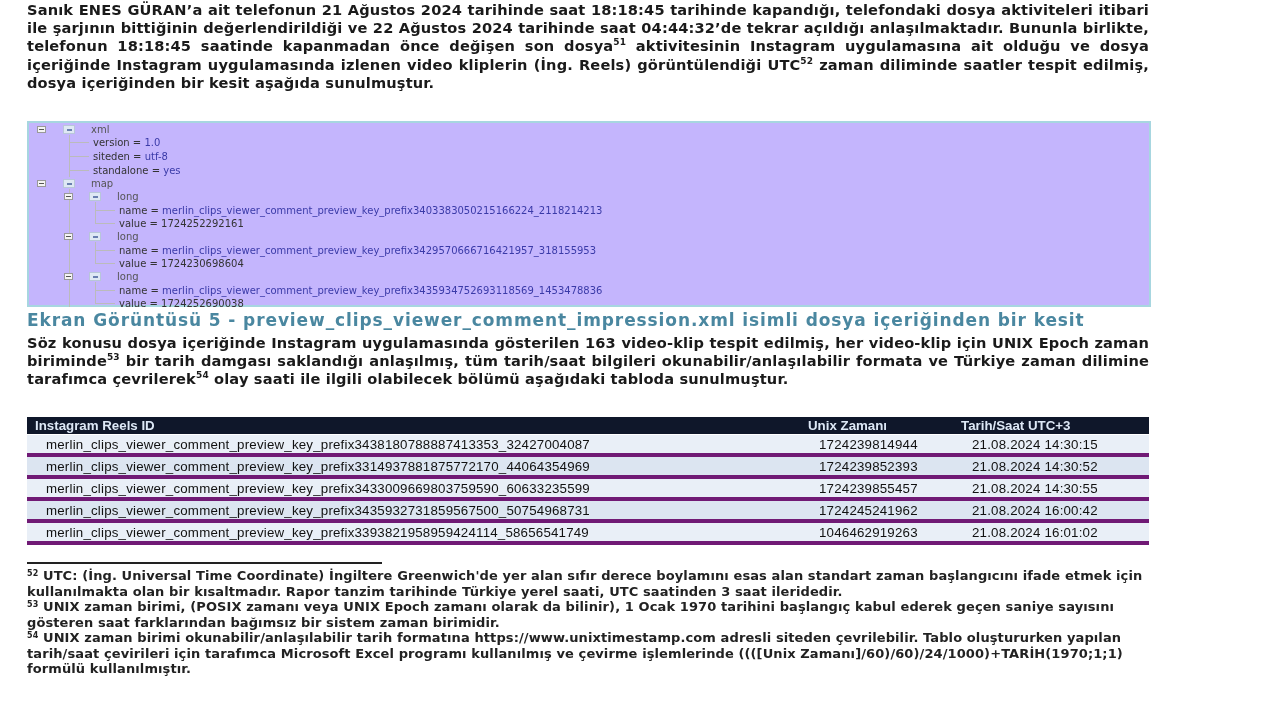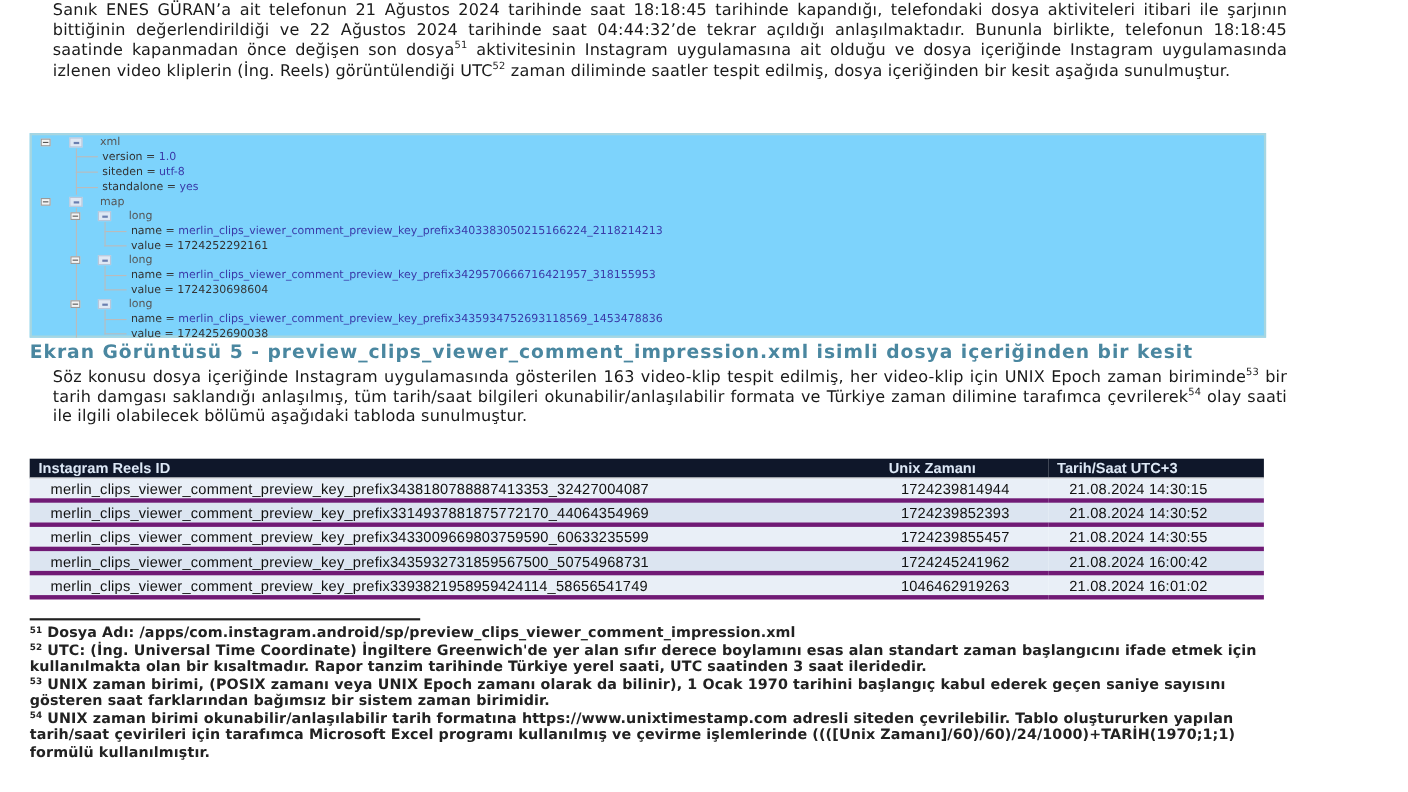--- a/index.html
+++ b/index.html
@@ -1,22 +1,22 @@
 <!DOCTYPE html>
 <html><head>
 <meta charset="utf-8">
 <style>
   html,body{margin:0;padding:0;}
   body{width:1280px;height:720px;background:#fff;overflow:hidden;position:relative;font-family:"DejaVu Sans",sans-serif;color:#1a1a1a;}
-  .para{position:absolute;left:27px;width:1122px;font-size:14.6px;line-height:18.2px;text-align:justify;text-align-last:left;font-weight:normal;letter-spacing:0.15px;margin-left:21px;}
+  .para{position:absolute;left:27px;width:1122px;font-size:14.6px;line-height:18.2px;text-align:justify;text-align-last:left;font-weight:bold;letter-spacing:0.15px;}
   .para sup{font-size:9px;line-height:0;vertical-align:6px;}
   #p1{top:1px;}
   #p2{top:334px;}
   
-  #xmlbox{position:absolute;left:27px;top:121px;width:1124px;height:186px;border:2px solid #a7d6e0;box-sizing:border-box;background:#7dd3fc;}
+  #xmlbox{position:absolute;left:27px;top:121px;width:1124px;height:186px;border:2px solid #a7d6e0;box-sizing:border-box;background:#c4b5fd;}
   .tree-row{position:absolute;height:13px;font-size:10px;line-height:13px;color:#333;font-family:"DejaVu Sans",sans-serif;white-space:nowrap;}
   .tree-row .val{color:#3a3aa8;}
   .tg{position:absolute;width:9px;height:7px;border:1px solid #999;background:#f4f4f4;box-sizing:border-box;}
   .tg::after{content:"";position:absolute;left:1px;top:2px;width:5px;height:1px;background:#555;}
   .node-ic{position:absolute;width:12px;height:9px;background:#dfe8f4;border:1px solid #b8c6da;box-sizing:border-box;}
   .node-ic::after{content:"";position:absolute;left:3px;top:3px;width:5px;height:2px;background:#6a7fb0;}
   .vline{position:absolute;width:1px;background:#bbb;}
   .hline{position:absolute;height:1px;background:#bbb;}
   .node-label{position:absolute;font-size:10px;line-height:13px;color:#555;}
   #caption{position:absolute;left:27px;top:310px;font-size:17px;font-weight:bold;color:#4a87a0;letter-spacing:0.9px;white-space:nowrap;}
@@ -121,17 +121,16 @@
     <tr>
       <td>merlin_clips_viewer_comment_preview_key_prefix3393821958959424114_58656541749</td>
       <td>1046462919263</td>
       <td>21.08.2024 16:01:02</td>
     </tr>
   </tbody>
 </table>
 
 <div id="fn-rule"></div>
 <div id="footnotes">
-  <p><sup>51</sup><span> Dosya Adı: /apps/com.instagram.android/sp/preview_clips_viewer_comment_impression.xml</span></p>
   <p><sup>52</sup><span> UTC: (İng. Universal Time Coordinate) İngiltere Greenwich'de yer alan sıfır derece boylamını esas alan standart zaman başlangıcını ifade etmek için kullanılmakta olan bir kısaltmadır. Rapor tanzim tarihinde Türkiye yerel saati, UTC saatinden 3 saat ileridedir.</span></p>
   <p><sup>53</sup><span> UNIX zaman birimi, (POSIX zamanı veya UNIX Epoch zamanı olarak da bilinir), 1 Ocak 1970 tarihini başlangıç kabul ederek geçen saniye sayısını gösteren saat farklarından bağımsız bir sistem zaman birimidir.</span></p>
   <p><sup>54</sup><span> UNIX zaman birimi okunabilir/anlaşılabilir tarih formatına https://www.unixtimestamp.com adresli siteden çevrilebilir. Tablo oluştururken yapılan tarih/saat çevirileri için tarafımca Microsoft Excel programı kullanılmış ve çevirme işlemlerinde ((([Unix Zamanı]/60)/60)/24/1000)+TARİH(1970;1;1) formülü kullanılmıştır.</span></p>
 </div>
 
 </body></html>

